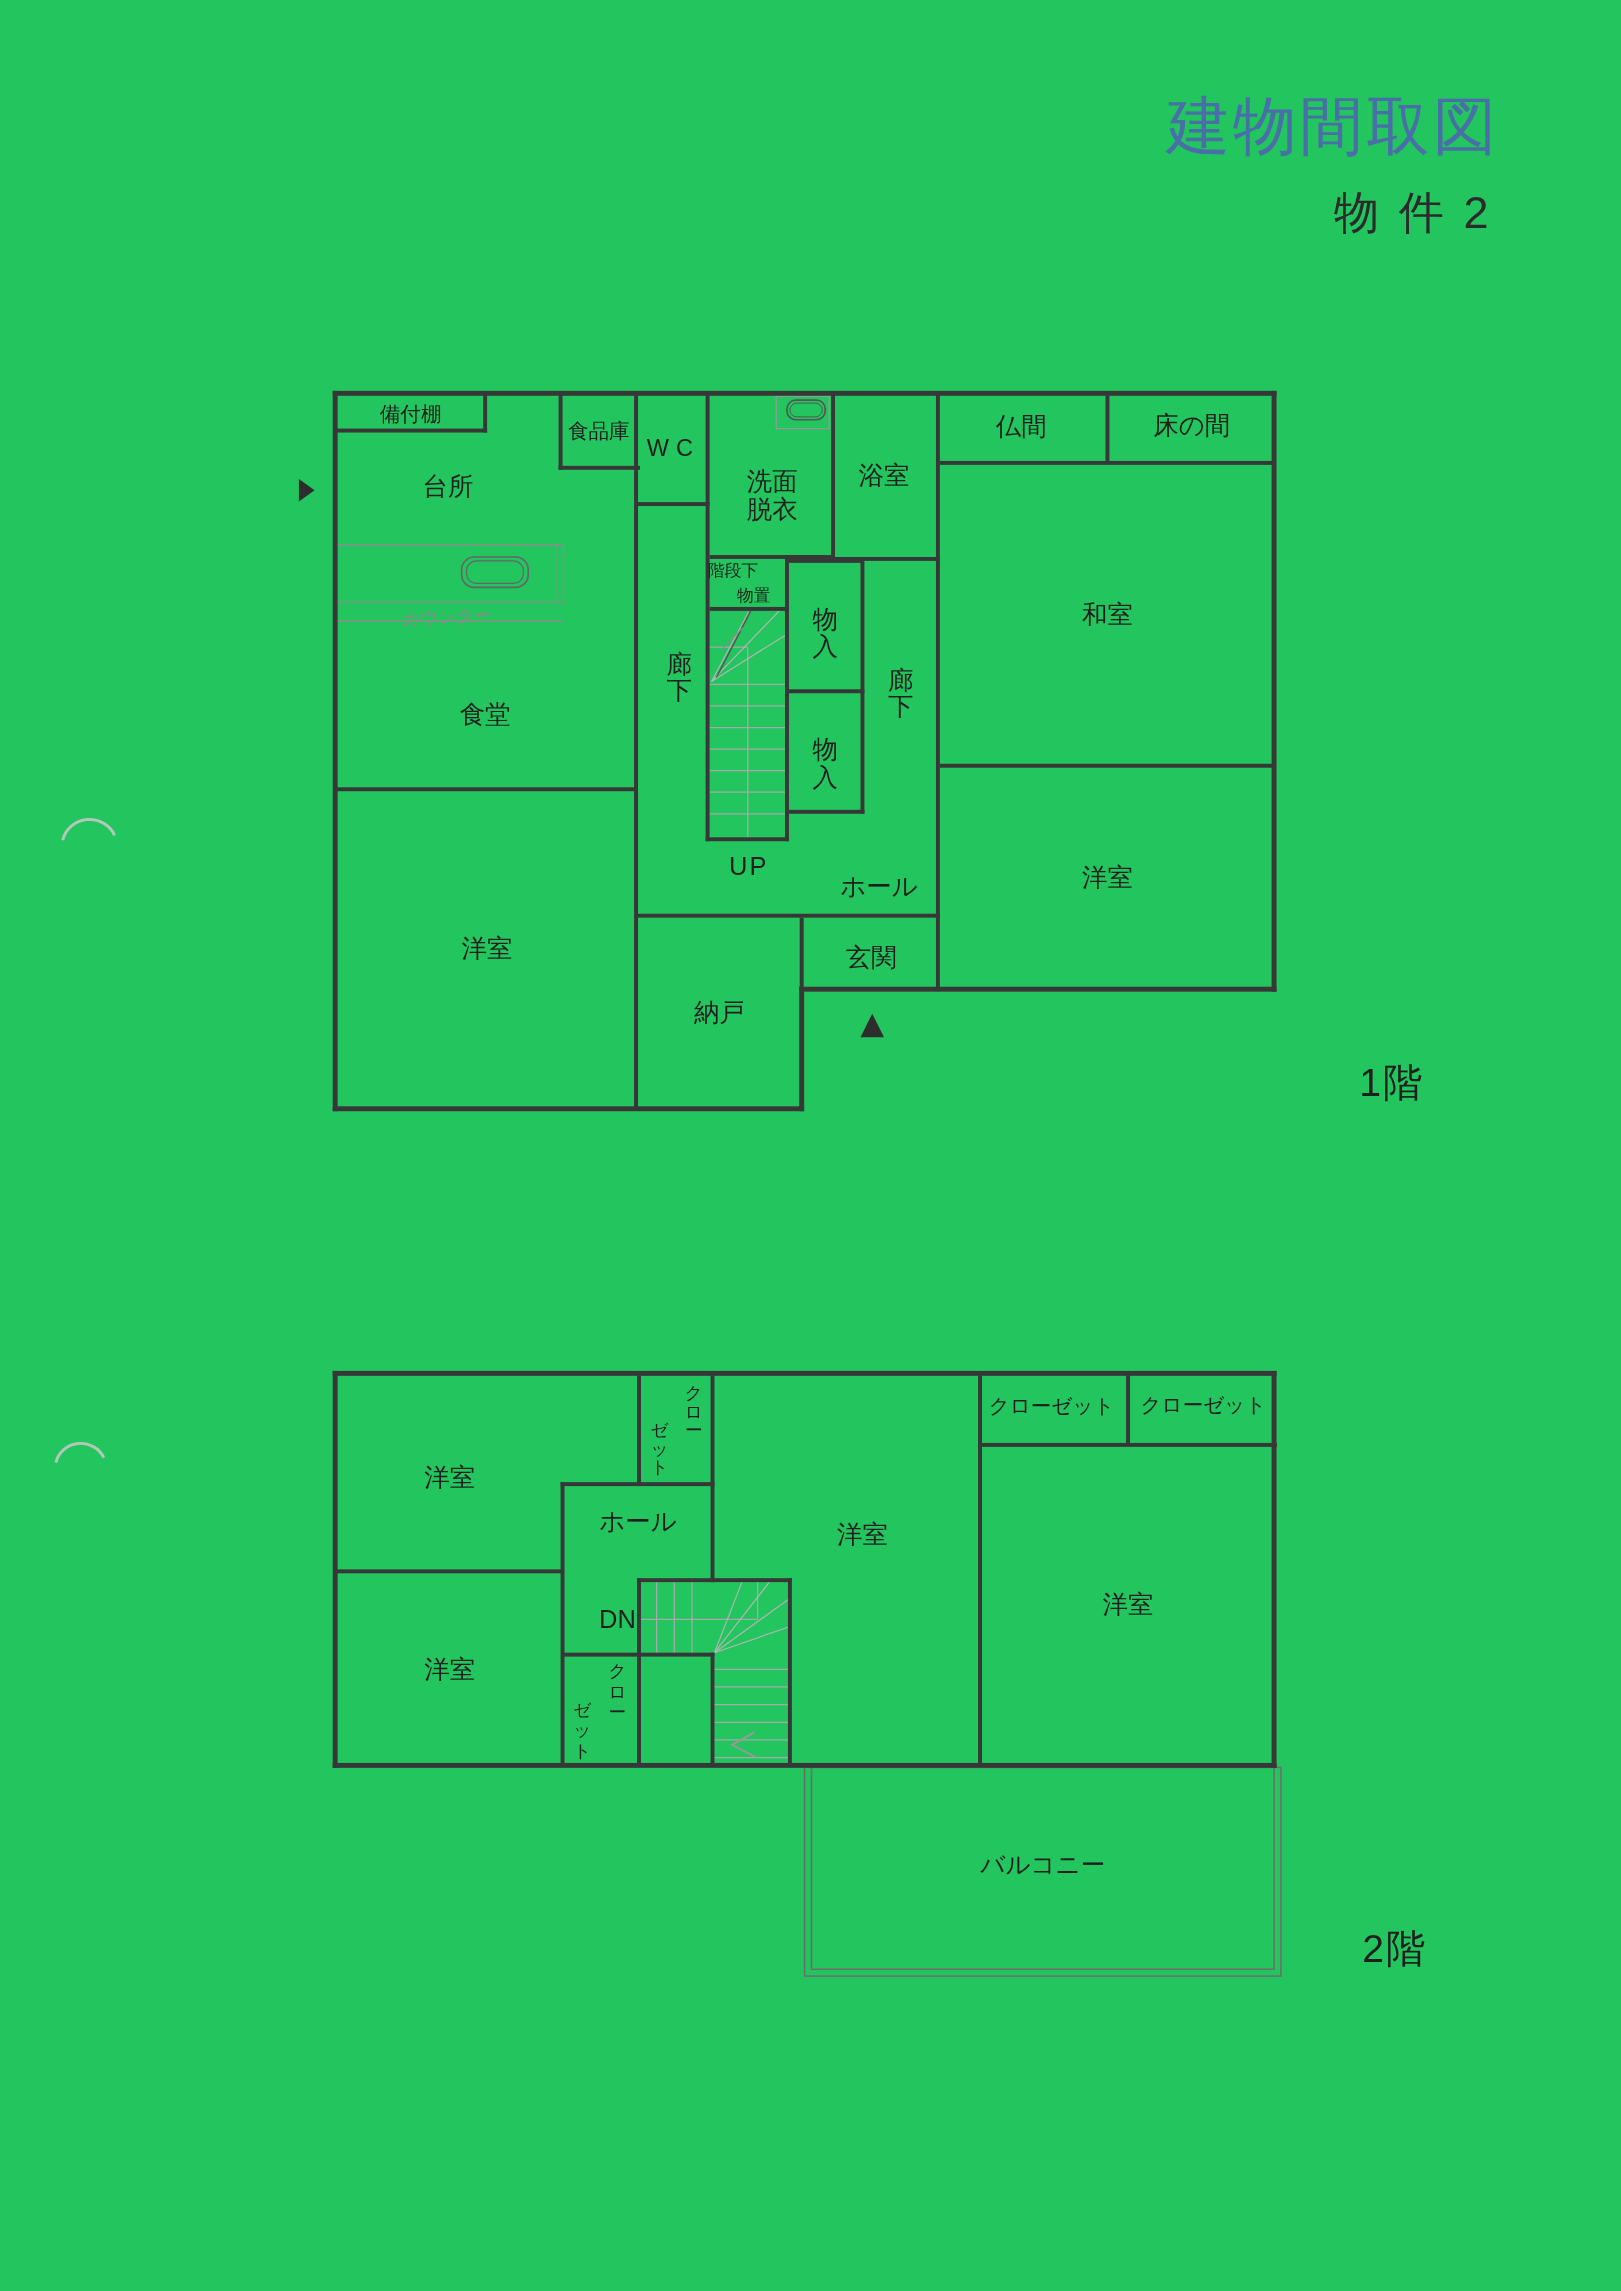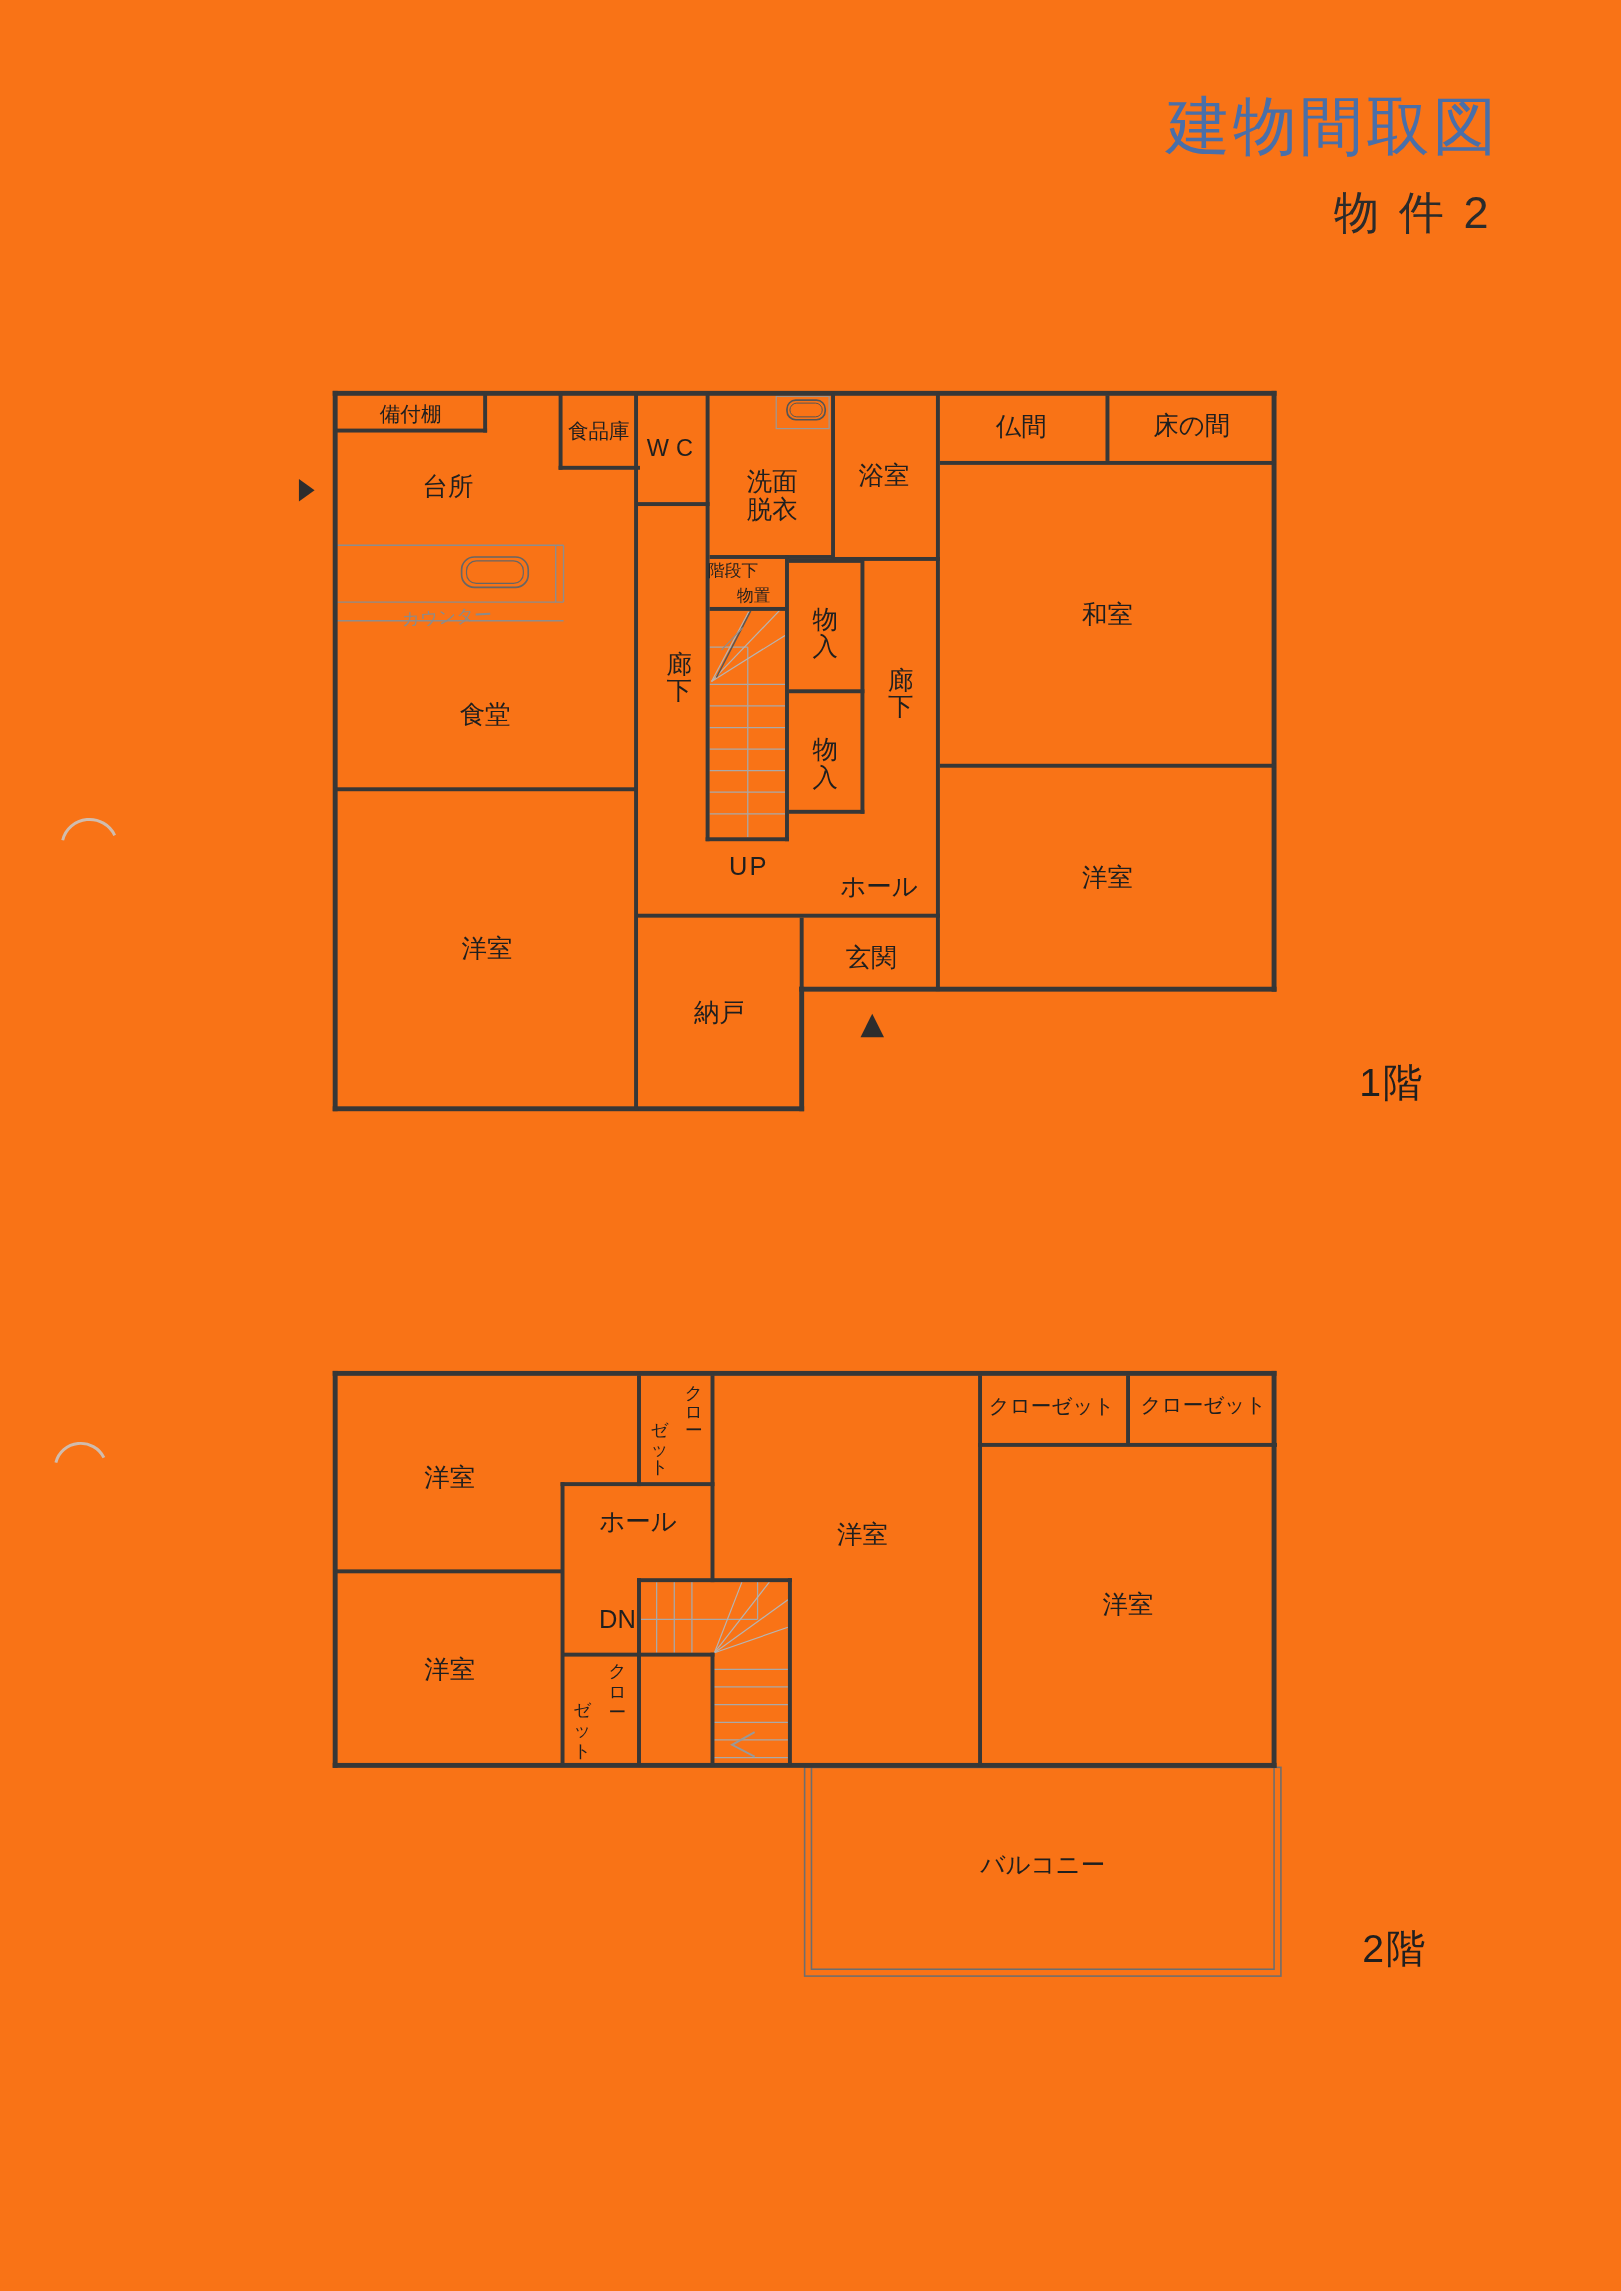--- a/index.html
+++ b/index.html
@@ -1,17 +1,17 @@
 <!DOCTYPE html>
 <html lang="ja"><head>
 <meta charset="utf-8">
 <title>建物間取図</title>
 <style>
   html,body{margin:0;padding:0;background:#ffffff;}
-  .page{position:relative;width:1621px;height:2292px;background:#f97316;overflow:hidden;font-family:sans-serif;}
+  .page{position:relative;width:1621px;height:2292px;background:#22c55e;overflow:hidden;font-family:sans-serif;}
   svg{position:absolute;left:0;top:0;}
   svg text{font-family:sans-serif;}
 </style>
 </head>
 <body>
 
 <div class="page">
 <svg width="1621" height="2292" viewBox="0 0 1654 2338">
 
   <text x="1360" y="128" font-size="65" letter-spacing="3" fill="#4a6fa8" text-anchor="middle" dominant-baseline="central">建物間取図</text>

